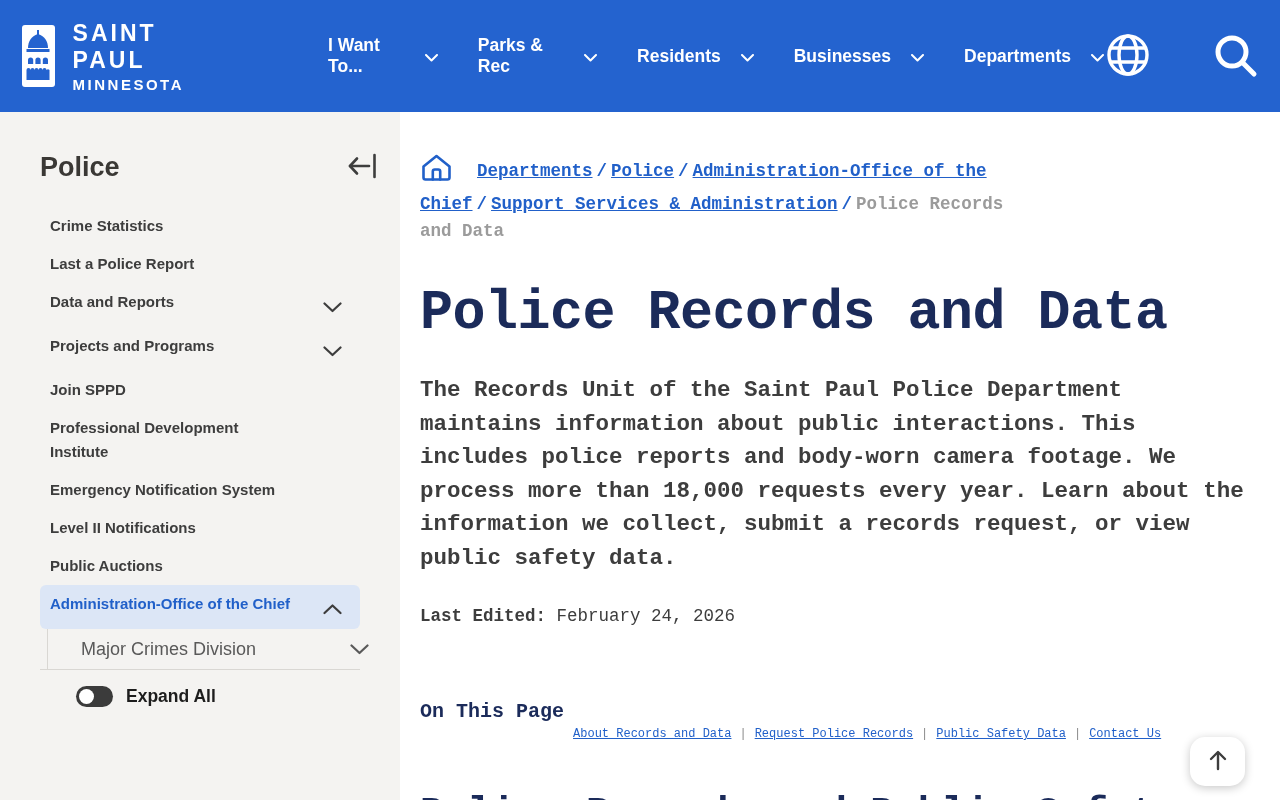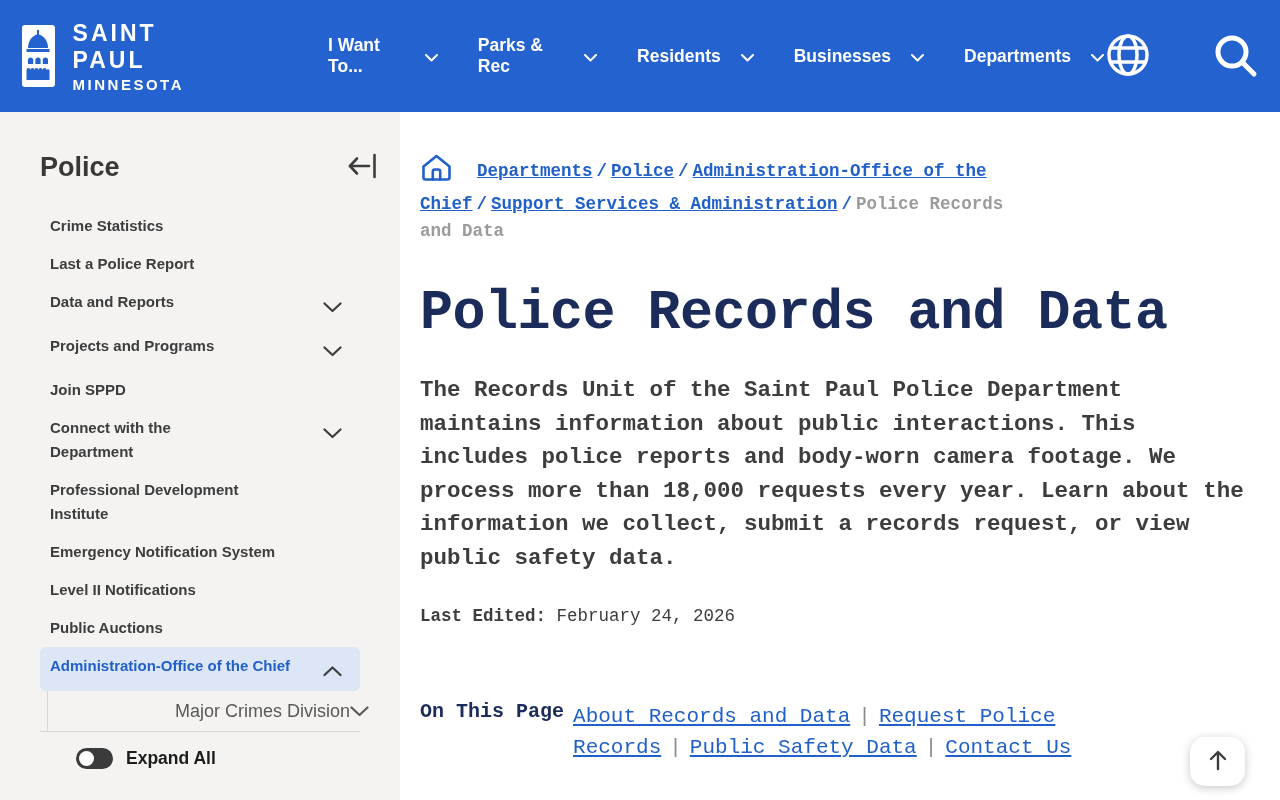--- a/index.html
+++ b/index.html
@@ -28,21 +28,21 @@
   .side-title { font-size:27px; font-weight:bold; color:#3a3835; }
   .collapse-btn { background:none; border:none; cursor:pointer; padding:0; }
   .side-list { list-style:none; margin-top:24px; }
   .side-item { width:320px; margin-left:40px; display:flex; align-items:flex-start;
     justify-content:space-between; padding:7px 18px 7px 10px; cursor:pointer;
     color:#3d3d3d; font-weight:bold; font-size:15px; line-height:24px; border-radius:6px; }
   .side-item .label { max-width:280px; }
   .side-item .chev { margin-top:6px; flex:0 0 auto; }
   .side-item.active { background:#dce6f6; color:#2160c9; }
   .sub-wrap { margin-left:47px; border-left:1px solid #d9d7d3; }
-  .side-subitem { display:flex; align-items:center; justify-content:flex-end;
+  .side-subitem { display:flex; align-items:center; justify-content:space-between;
     padding:8px 31px 8px 33px; color:#595959; font-size:18px; line-height:24px; cursor:pointer; }
   .sub-divider { margin-left:40px; width:320px; border:none; border-top:1px solid #d9d7d3; }
   .expand-row { display:flex; align-items:center; gap:13px; margin:16px 0 0 40px;padding-left:36px; }
   .toggle { width:37px; height:21px; background:#3b3b3b; border-radius:11px;
     position:relative; cursor:pointer; display:inline-block; }
   .toggle .knob { position:absolute; left:3px; top:3px; width:15px; height:15px;
     background:#fff; border-radius:50%; }
   .expand-label { font-weight:bold; font-size:17.5px; color:#1d1d1d; }
 
   
@@ -54,21 +54,21 @@
   .crumb-sep { color:#2160c9; padding:0 4px; }
   .crumb-current { color:#9b9b9b; }
   .page-title { margin-top:37px; font-size:55px; letter-spacing:-0.5px;
     color:#1b2b5a; font-weight:bold; }
   .lead { margin-top:29px; width:830px; font-size:22.5px; font-weight:bold;
     line-height:33.5px; color:#3d3d3d; }
   .last-edited { margin-top:31px; font-size:17.5px; color:#3d3d3d; }
   .last-edited .lbl { font-weight:bold; }
   .on-this-page { margin-top:74px; display:flex; align-items:flex-start; gap:9px; }
   .otp-label { font-size:20px; font-weight:bold; color:#1b2b5a; white-space:nowrap; }
-  .otp-links { width:620px; font-size:21px; line-height:31px; margin-top:1px; }
+  .otp-links { width:620px; font-size:12px; line-height:31px; margin-top:19px; }
   .otp-link { color:#2160c9; text-decoration:underline; cursor:pointer; }
   .otp-sep { color:#8a8a8a; padding:0 8px; }
   .section-heading { margin-top:42px; font-size:40px; color:#1b2b5a;
     font-weight:bold; letter-spacing:-0.3px; }
 
   .scroll-top { position:absolute; right:35px; bottom:14px; width:55px; height:49px;
     background:#fff; border:none; border-radius:15px; cursor:pointer;
     box-shadow:0 2px 10px rgba(0,0,0,0.22); display:flex; align-items:center;
     justify-content:center; }
 </style>
@@ -179,26 +179,20 @@
     <li class="side-item">
       <span class="label">Projects and Programs</span>
       <span class="chev"><svg width="19" height="11" viewBox="0 0 19 11" fill="none" stroke="#3d3d3d" stroke-width="2.2" stroke-linecap="round" stroke-linejoin="round">
             <polyline points="1.5,1.5 9.5,9 17.5,1.5"></polyline>
           </svg></span>
     </li>
     <li class="side-item">
       <span class="label">Join SPPD</span>
     </li>
     <li class="side-item">
-      <span class="label" style="max-width:200px">Connect with the Department</span>
-      <span class="chev"><svg width="19" height="11" viewBox="0 0 19 11" fill="none" stroke="#3d3d3d" stroke-width="2.2" stroke-linecap="round" stroke-linejoin="round">
-            <polyline points="1.5,1.5 9.5,9 17.5,1.5"></polyline>
-          </svg></span>
-    </li>
-    <li class="side-item">
       <span class="label" style="max-width:250px">Professional Development Institute</span>
     </li>
     <li class="side-item">
       <span class="label" style="max-width:295px">Emergency Notification System</span>
     </li>
     <li class="side-item">
       <span class="label">Level II Notifications</span>
     </li>
     <li class="side-item">
       <span class="label">Public Auctions</span>

